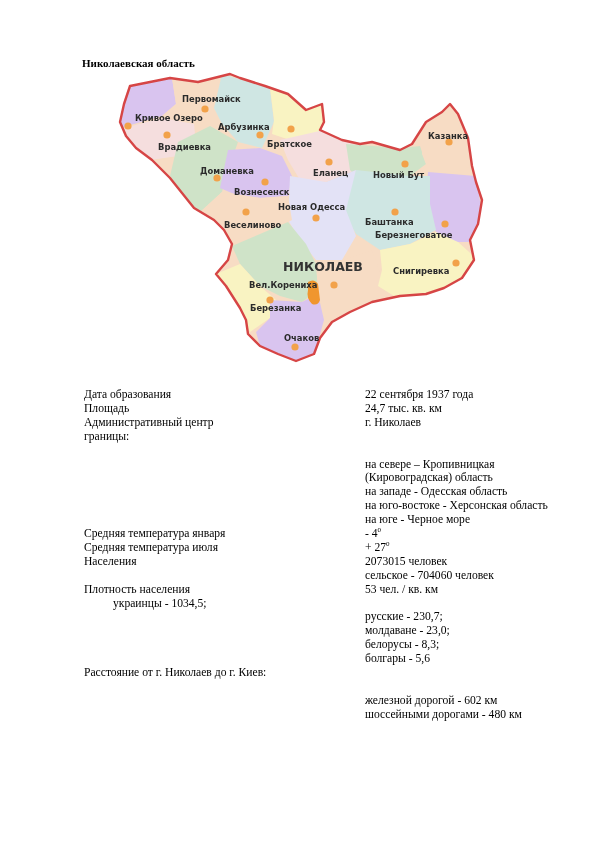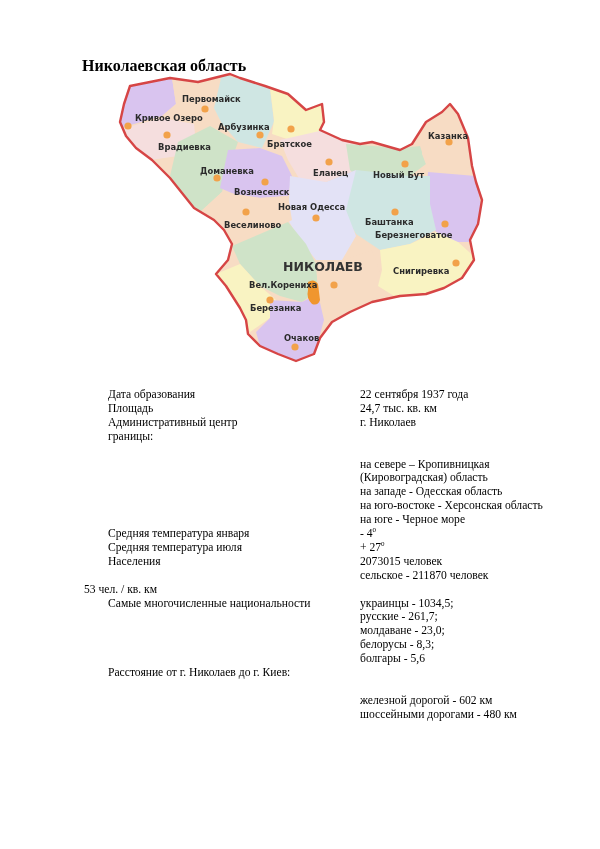--- a/index.html
+++ b/index.html
@@ -2,41 +2,41 @@
 <html><head>
   <meta charset="utf-8">
   <style>
     html, body { margin: 0; padding: 0; background: #ffffff; }
     body {
       width: 600px; height: 849px; position: relative; overflow: hidden;
       font-family: "Liberation Serif", "DejaVu Serif", serif; color: #000;
     }
     .page-title {
       position: absolute; left: 82px; top: 57px;
-      font-weight: bold; font-size: 16px;
+      font-weight: bold; font-size: 11px;
     }
     .map-wrap {
       position: absolute; left: 110px; top: 64px; width: 380px; height: 310px;
     }
     .map-wrap svg { width: 380px; height: 310px; display: block; }
     .city-label {
       font-family: "DejaVu Sans", "Liberation Sans", sans-serif;
       font-size: 8.4px; font-weight: bold; fill: #2b2b2b;
     }
     .capital-label {
       font-family: "DejaVu Sans", "Liberation Sans", sans-serif;
       font-size: 12.5px; font-weight: bold; fill: #333;
     }
     .info {
       position: absolute; left: 84px; top: 388px; width: 470px;
       font-size: 11.6px; line-height: 13.9px;
     }
     .row { display: flex; }
-    .lbl { width: 252px; flex: none; margin-left: 24px; }
-    .val { flex: 1; }
+    .lbl { width: 252px; flex: none; }
+    .val { flex: 1; margin-left: 29px; }
     .blank { height: 13.9px; }
     sup { font-size: 7px; line-height: 0; vertical-align: 5px; }
   </style>
 </head>
 <body>
 
 <div class="page-title">Николаевская область</div>
 
 <div class="map-wrap">
   <svg viewBox="0 0 380 310" xmlns="http://www.w3.org/2000/svg">
@@ -178,32 +178,32 @@
     <div class="row">
       <div class="lbl">Средняя температура июля</div>
       <div class="val"><span>+ 27</span><sup>0</sup></div>
     </div>
     <div class="row">
       <div class="lbl">Населения</div>
       <div class="val"><span>2073015 человек</span></div>
     </div>
     <div class="row">
       <div class="lbl"></div>
-      <div class="val"><span>сельское - 211870 человек</span></div>
-    </div>
-    <div class="row">
+      <div class="val"><span>сельское - 704060 человек</span></div>
+    </div>
+    <div class="row">
+      <div class="lbl">Плотность населения</div>
       <div class="val"><span>53 чел. / кв. км</span></div>
     </div>
     <div class="row">
-      <div class="lbl">Самые многочисленные национальности</div>
       <div class="val"><span>украинцы - 1034,5;</span></div>
     </div>
     <div class="row">
       <div class="lbl"></div>
-      <div class="val"><span>русские - 261,7;</span></div>
+      <div class="val"><span>русские - 230,7;</span></div>
     </div>
     <div class="row">
       <div class="lbl"></div>
       <div class="val"><span>молдаване - 23,0;</span></div>
     </div>
     <div class="row">
       <div class="lbl"></div>
       <div class="val"><span>белорусы - 8,3;</span></div>
     </div>
     <div class="row">

